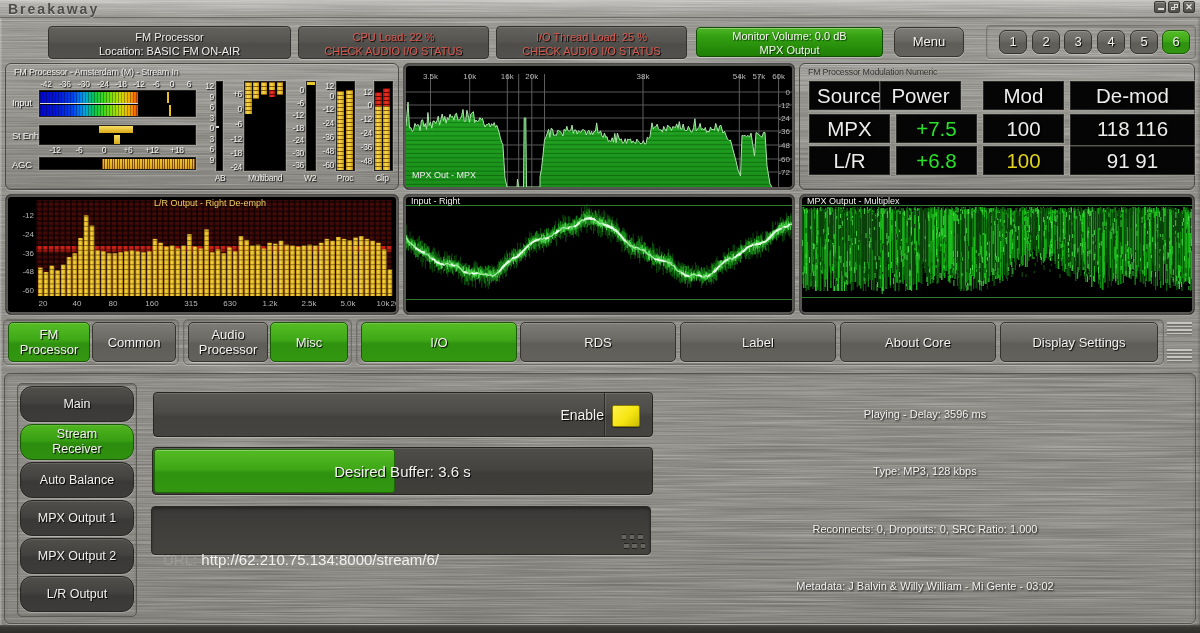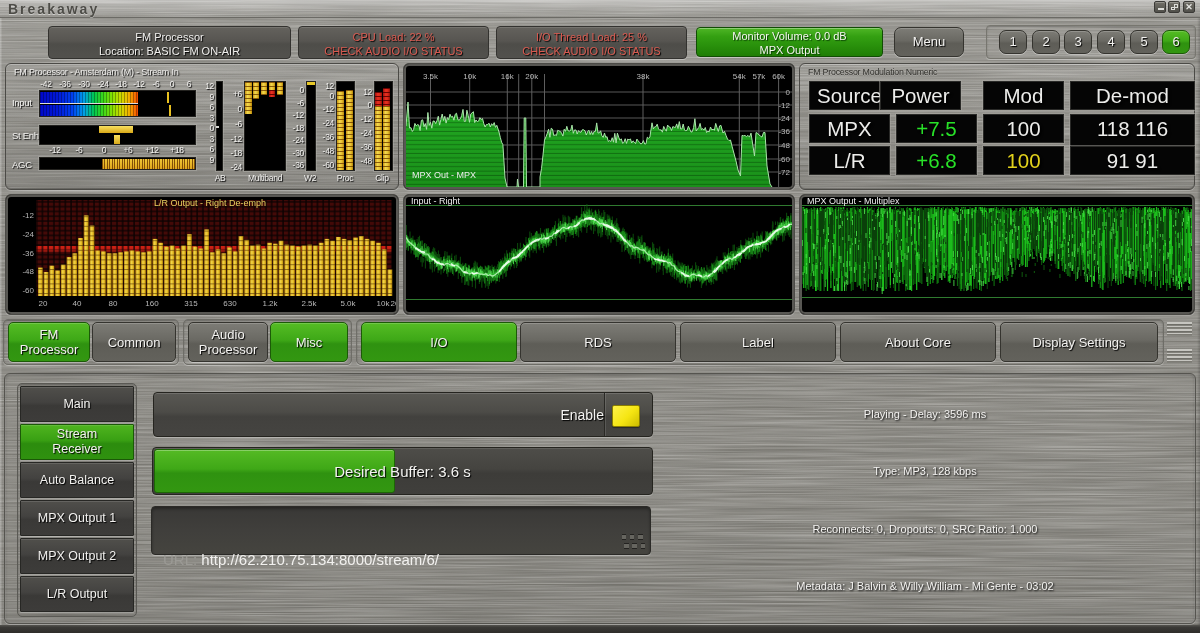--- a/index.html
+++ b/index.html
@@ -18,21 +18,21 @@
 .panel{border-radius:6px;background:linear-gradient(180deg,rgba(255,255,255,0.06) 0,rgba(0,0,0,0.02) 50%,rgba(0,0,0,0.07) 100%);
  border:1px solid #4b4a46;box-shadow:inset 0 1px 0 rgba(255,255,255,0.3), inset 0 -1px 0 rgba(0,0,0,0.15), 0 1px 1px rgba(255,255,255,0.25)}
 .blackpanel{border-radius:6px;background:#000;border:1px solid #4b4a46;box-shadow:inset 0 0 0 2px rgba(160,158,152,0.55), 0 1px 1px rgba(255,255,255,0.25)}
 .ptitle{font-size:9px;color:#f0efed;text-shadow:1px 1px 1px #000;letter-spacing:-0.2px;z-index:3}
 .dtitle{font-size:8.8px;color:#33322e;text-shadow:0 1px 0 rgba(255,255,255,0.2);letter-spacing:-0.2px;z-index:3}
 .meter{background:#000;border:1px solid #23221f;box-shadow:0 0 0 1px rgba(190,188,182,0.35)}
 .mlabel{font-size:8.5px;color:#f2f1ef;text-shadow:1px 1px 1px #000;letter-spacing:-0.3px;z-index:3}
 .cell{background:#050505;border:1px solid #2a2a28;box-shadow:0 0 0 1px rgba(170,168,162,0.5);color:#ececea;font-size:20.5px;text-align:center;text-shadow:2px 2px 2px #000}
 .tabgrp{top:319px;height:46px;border-radius:5px;border:1px solid #6e6d67;box-shadow:inset 0 1px 2px rgba(0,0,0,0.25), 0 1px 0 rgba(255,255,255,0.3)}
 .tab{top:322px;height:40px;border-radius:5px;font-size:13px;display:flex;align-items:center;justify-content:center;line-height:15px}
-.side{left:20px;width:114px;height:36px;border-radius:1px;background:linear-gradient(180deg,#504f4b 0,#434240 45%,#3a3937 55%,#3d3c3a 100%);border:1px solid #272724;box-shadow:inset 0 1px 0 rgba(255,255,255,0.12), 0 1px 0 rgba(255,255,255,0.22);color:#f2f1ef;font-size:12.5px;display:flex;align-items:center;justify-content:center;text-align:center;text-shadow:1px 1px 1px #000;line-height:15px}
+.side{left:20px;width:114px;height:36px;border-radius:12px;background:linear-gradient(180deg,#504f4b 0,#434240 45%,#3a3937 55%,#3d3c3a 100%);border:1px solid #272724;box-shadow:inset 0 1px 0 rgba(255,255,255,0.12), 0 1px 0 rgba(255,255,255,0.22);color:#f2f1ef;font-size:12.5px;display:flex;align-items:center;justify-content:center;text-align:center;text-shadow:1px 1px 1px #000;line-height:15px}
 .sidesel{background:linear-gradient(180deg,#4fb41f 0,#39a013 45%,#2c8c0e 55%,#2f910f 100%);border:1px solid #1b5807}
 .rline{left:655px;width:540px;font-size:11px;color:#f4f3f1;text-align:center;text-shadow:1px 1px 2px #000}
 </style></head>
 <body>
 <svg class="abs" style="left:0;top:0" width="1200" height="633">
 <defs>
 <filter id="bw" x="0" y="0" width="100%" height="100%">
         <feTurbulence type="fractalNoise" baseFrequency="0.007 0.65" numOctaves="3" seed="11"></feTurbulence>
         <feColorMatrix type="matrix" values="0 0 0 0 1  0 0 0 0 1  0 0 0 0 0.98  0.55 0 0 0 -0.14"></feColorMatrix>
       </filter>

